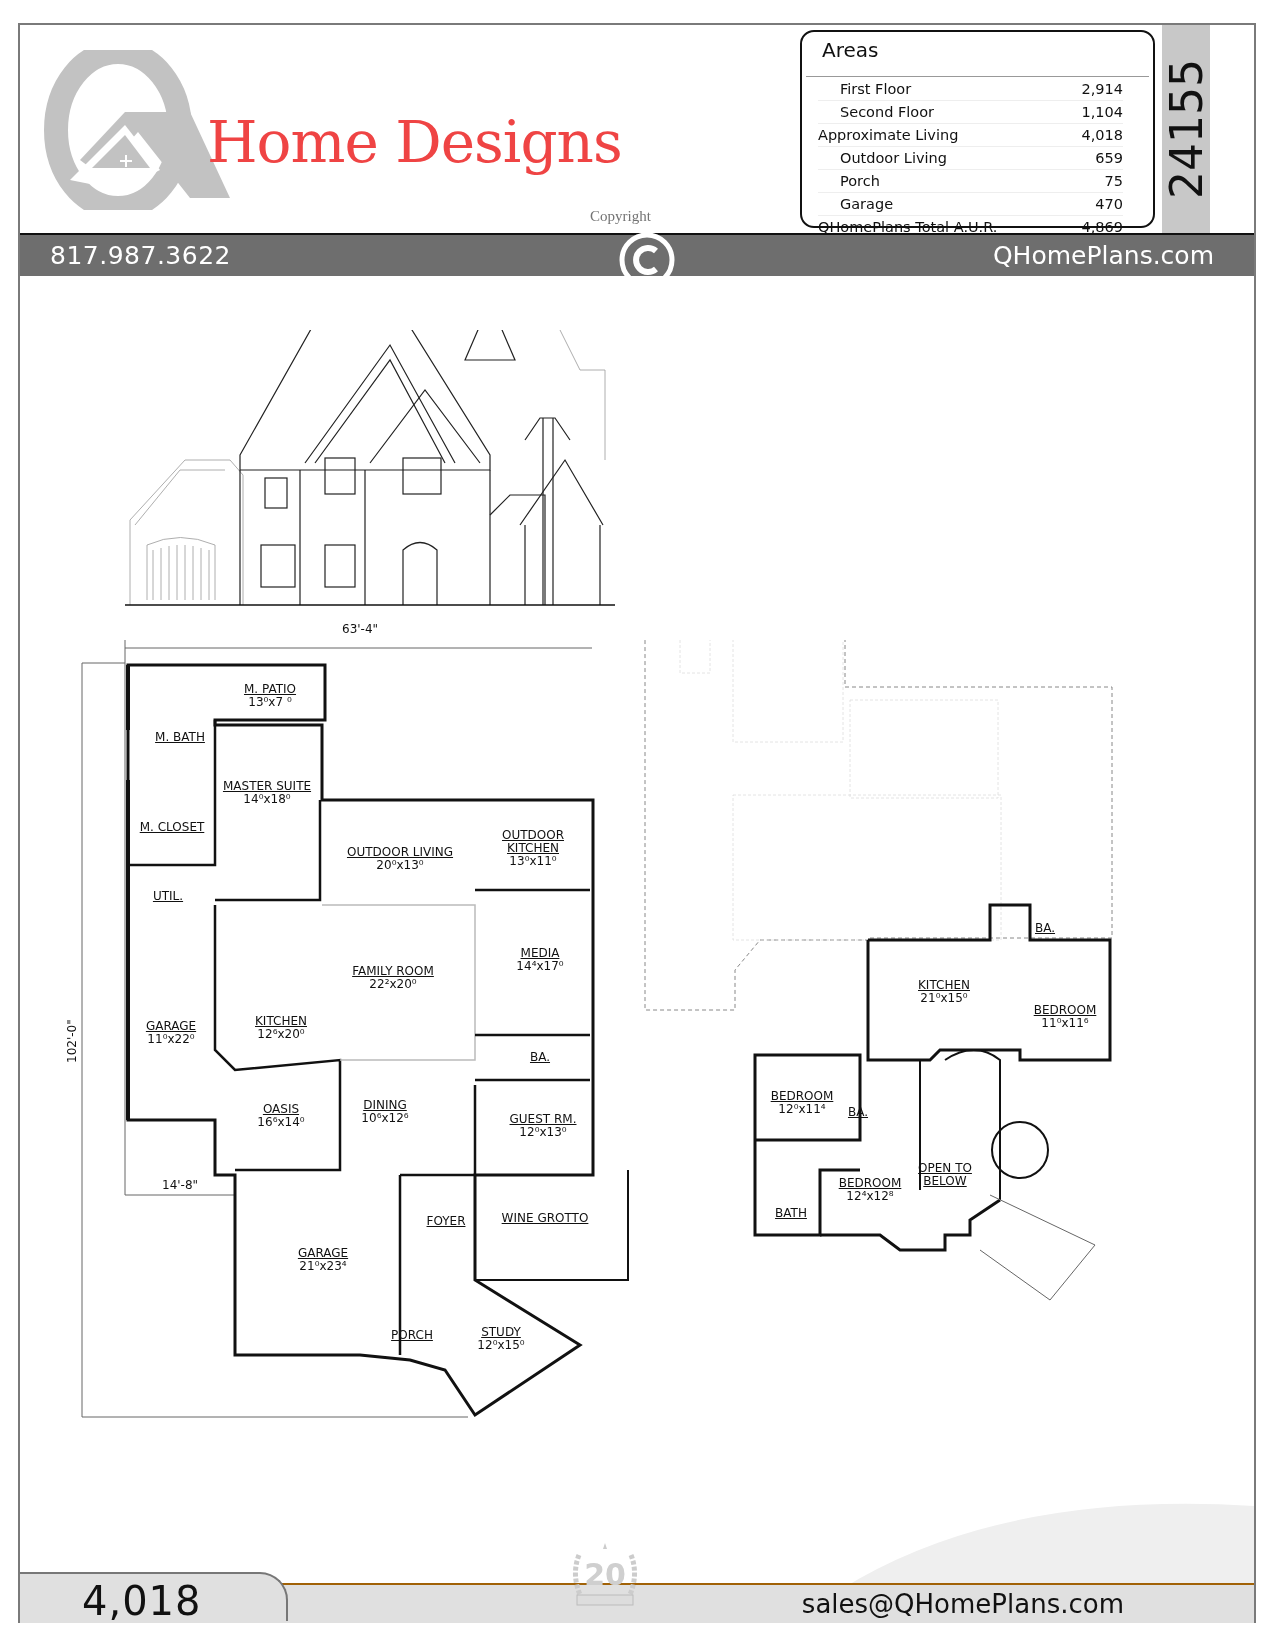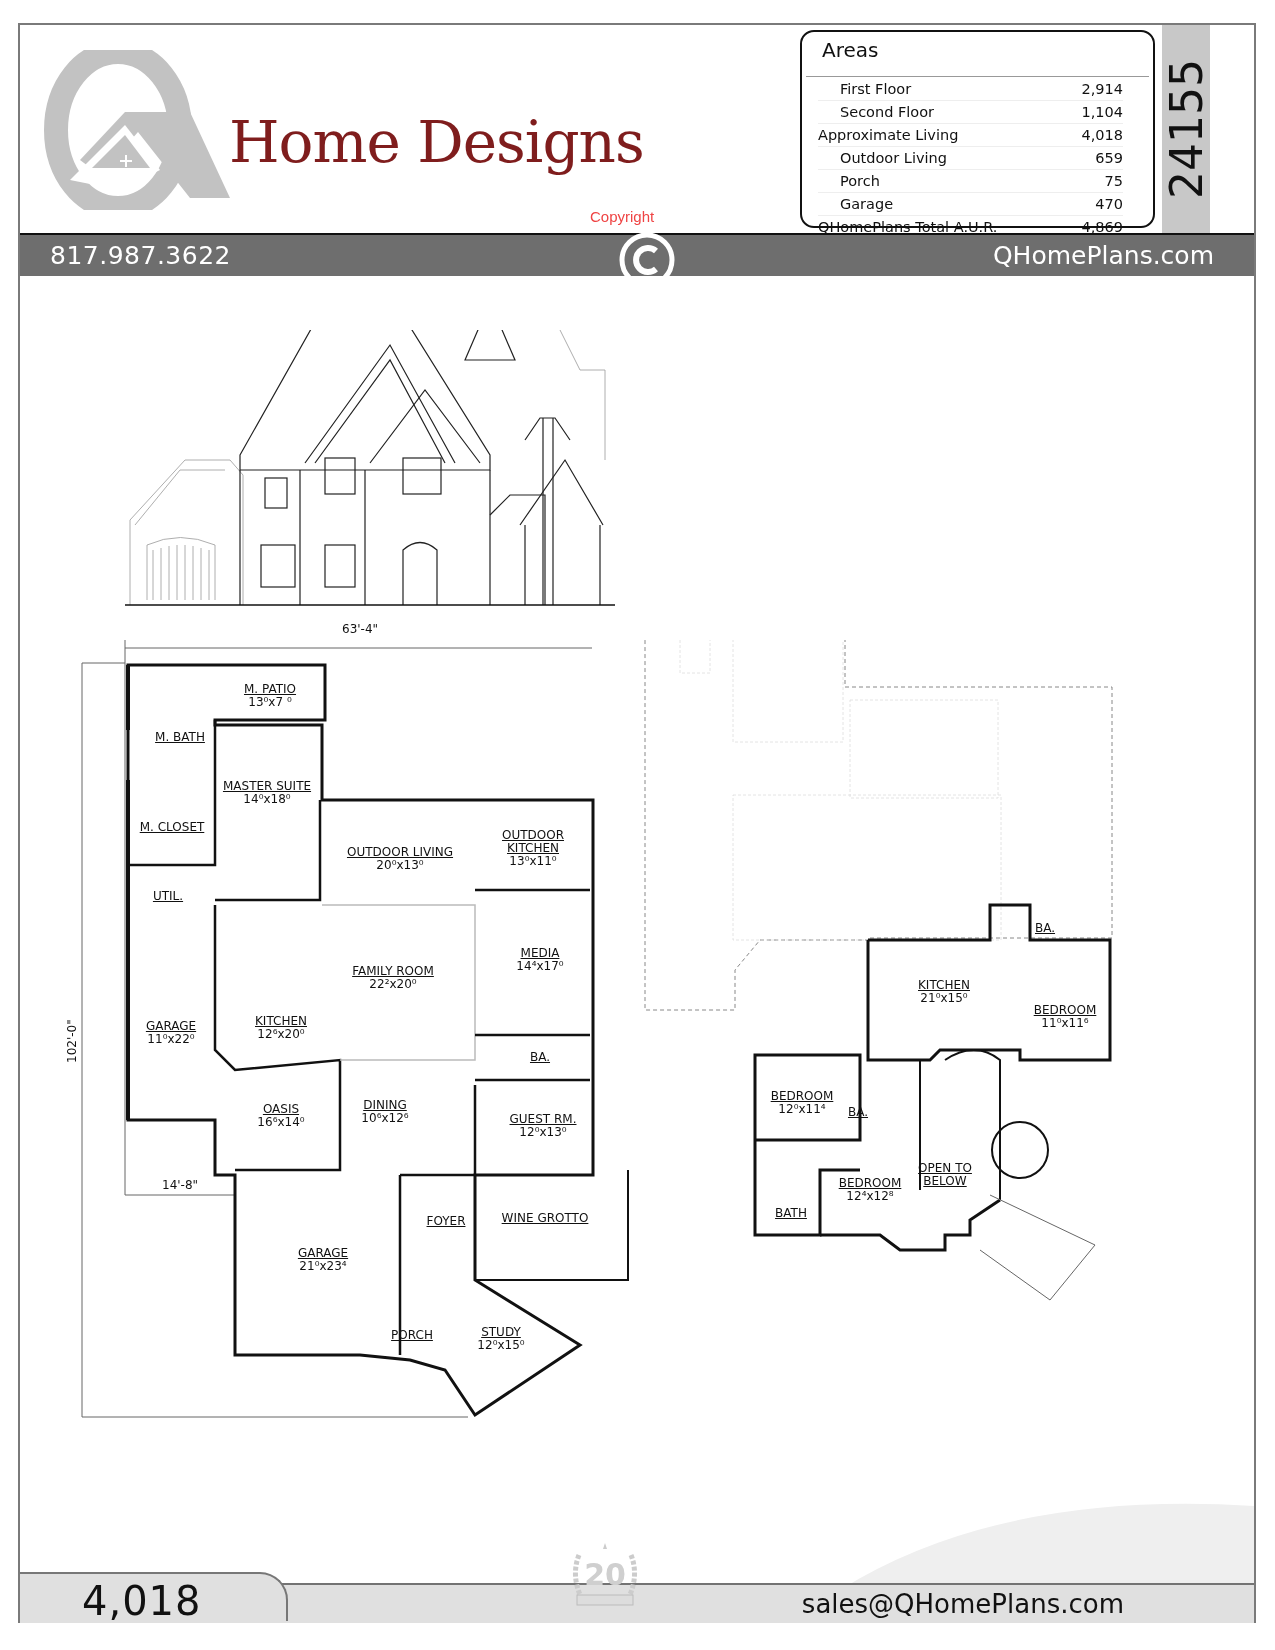--- a/index.html
+++ b/index.html
@@ -1,41 +1,41 @@
 <!DOCTYPE html>
 <html><head>
 <meta charset="utf-8">
 <style>
   html,body{margin:0;padding:0;background:#fff;}
   body{width:1275px;height:1650px;position:relative;overflow:hidden;font-family:"DejaVu Sans","Liberation Sans",sans-serif;color:#111;}
   .frame{position:absolute;left:18px;top:23px;width:1238px;height:1600px;border:2px solid #7a7a7a;box-sizing:border-box;}
   .logo{position:absolute;left:40px;top:50px;width:600px;height:160px;}
-  .logo-text{position:absolute;left:229px;top:108px;font-family:"DejaVu Serif","Liberation Serif",serif;font-size:58px;color:#7f1d1d;letter-spacing:-1px;}
-  .copyright-label{position:absolute;left:590px;top:208px;font-size:15px;color:#ef4444;font-family:Liberation Sans, sans-serif;}
+  .logo-text{position:absolute;left:207px;top:108px;font-family:"DejaVu Serif","Liberation Serif",serif;font-size:58px;color:#ef4444;letter-spacing:-1px;}
+  .copyright-label{position:absolute;left:590px;top:208px;font-size:15px;color:#737373;font-family:Liberation Serif, serif;}
   .areas{position:absolute;left:800px;top:30px;width:355px;height:198px;border:2px solid #111;border-radius:14px;background:#fff;box-sizing:border-box;}
   .areas-title{position:absolute;left:20px;top:6px;font-size:20px;}
   .areas-sep{position:absolute;left:4px;right:4px;top:44px;border-top:1px solid #999;}
   .areas-rows{position:absolute;left:16px;right:30px;top:46px;}
   .arow{display:flex;justify-content:space-between;height:22px;line-height:22px;font-size:14.5px;border-bottom:1px solid #eee;}
   .arow .lbl.indent{padding-left:22px;}
   .plan-id{position:absolute;left:1162px;top:25px;width:48px;height:208px;background:#c8c8c8;}
   .plan-id span{position:absolute;left:50%;top:50%;transform:translate(-50%,-50%) rotate(-90deg);font-size:44px;color:#111;white-space:nowrap;font-family:"DejaVu Sans",sans-serif;}
   .topbar{position:absolute;left:20px;top:233px;width:1234px;height:41px;background:#6e6e6e;border-top:2px solid #111;}
   .phone{position:absolute;left:30px;top:6px;font-size:25px;color:#ffffff;letter-spacing:0.5px;}
   .site{position:absolute;right:40px;top:6px;font-size:25px;color:#fff;}
   .copy-icon{position:absolute;left:598px;top:-4px;width:58px;height:58px;}
   .elevation{position:absolute;left:125px;top:330px;width:520px;height:300px;}
   .plans{position:absolute;left:70px;top:640px;width:1100px;height:840px;}
   .room{position:absolute;text-align:center;font-size:12px;line-height:13px;white-space:nowrap;transform:translateX(-50%);}
   .room .n{text-decoration:underline;}
   .room .d{font-size:12px;display:block;}
   .dim{position:absolute;font-size:12px;white-space:nowrap;}
   .dim.v{transform:rotate(-90deg);transform-origin:left top;}
   .bottom-swoosh{position:absolute;left:0;top:0;}
-  .botbar{position:absolute;left:20px;top:1583px;width:1234px;height:38px;background:#e0e0e0;border-top:2px solid #737373;}
+  .botbar{position:absolute;left:20px;top:1583px;width:1234px;height:38px;background:#e0e0e0;border-top:2px solid #a16207;}
   .sqft-tab{position:absolute;left:20px;top:1572px;width:268px;height:49px;background:#e0e0e0;border-top:2px solid #777;border-right:2px solid #777;border-top-right-radius:28px;box-sizing:border-box;}
   .sqft-tab span{position:absolute;left:62px;top:4px;font-size:40px;color:#111;letter-spacing:1px;}
   .email{position:absolute;right:130px;top:4px;font-size:26px;color:#111;}
   .badge{position:absolute;left:565px;top:1535px;width:80px;height:80px;}
 </style>
 </head>
 <body>
 
 <div class="frame"></div>
 

